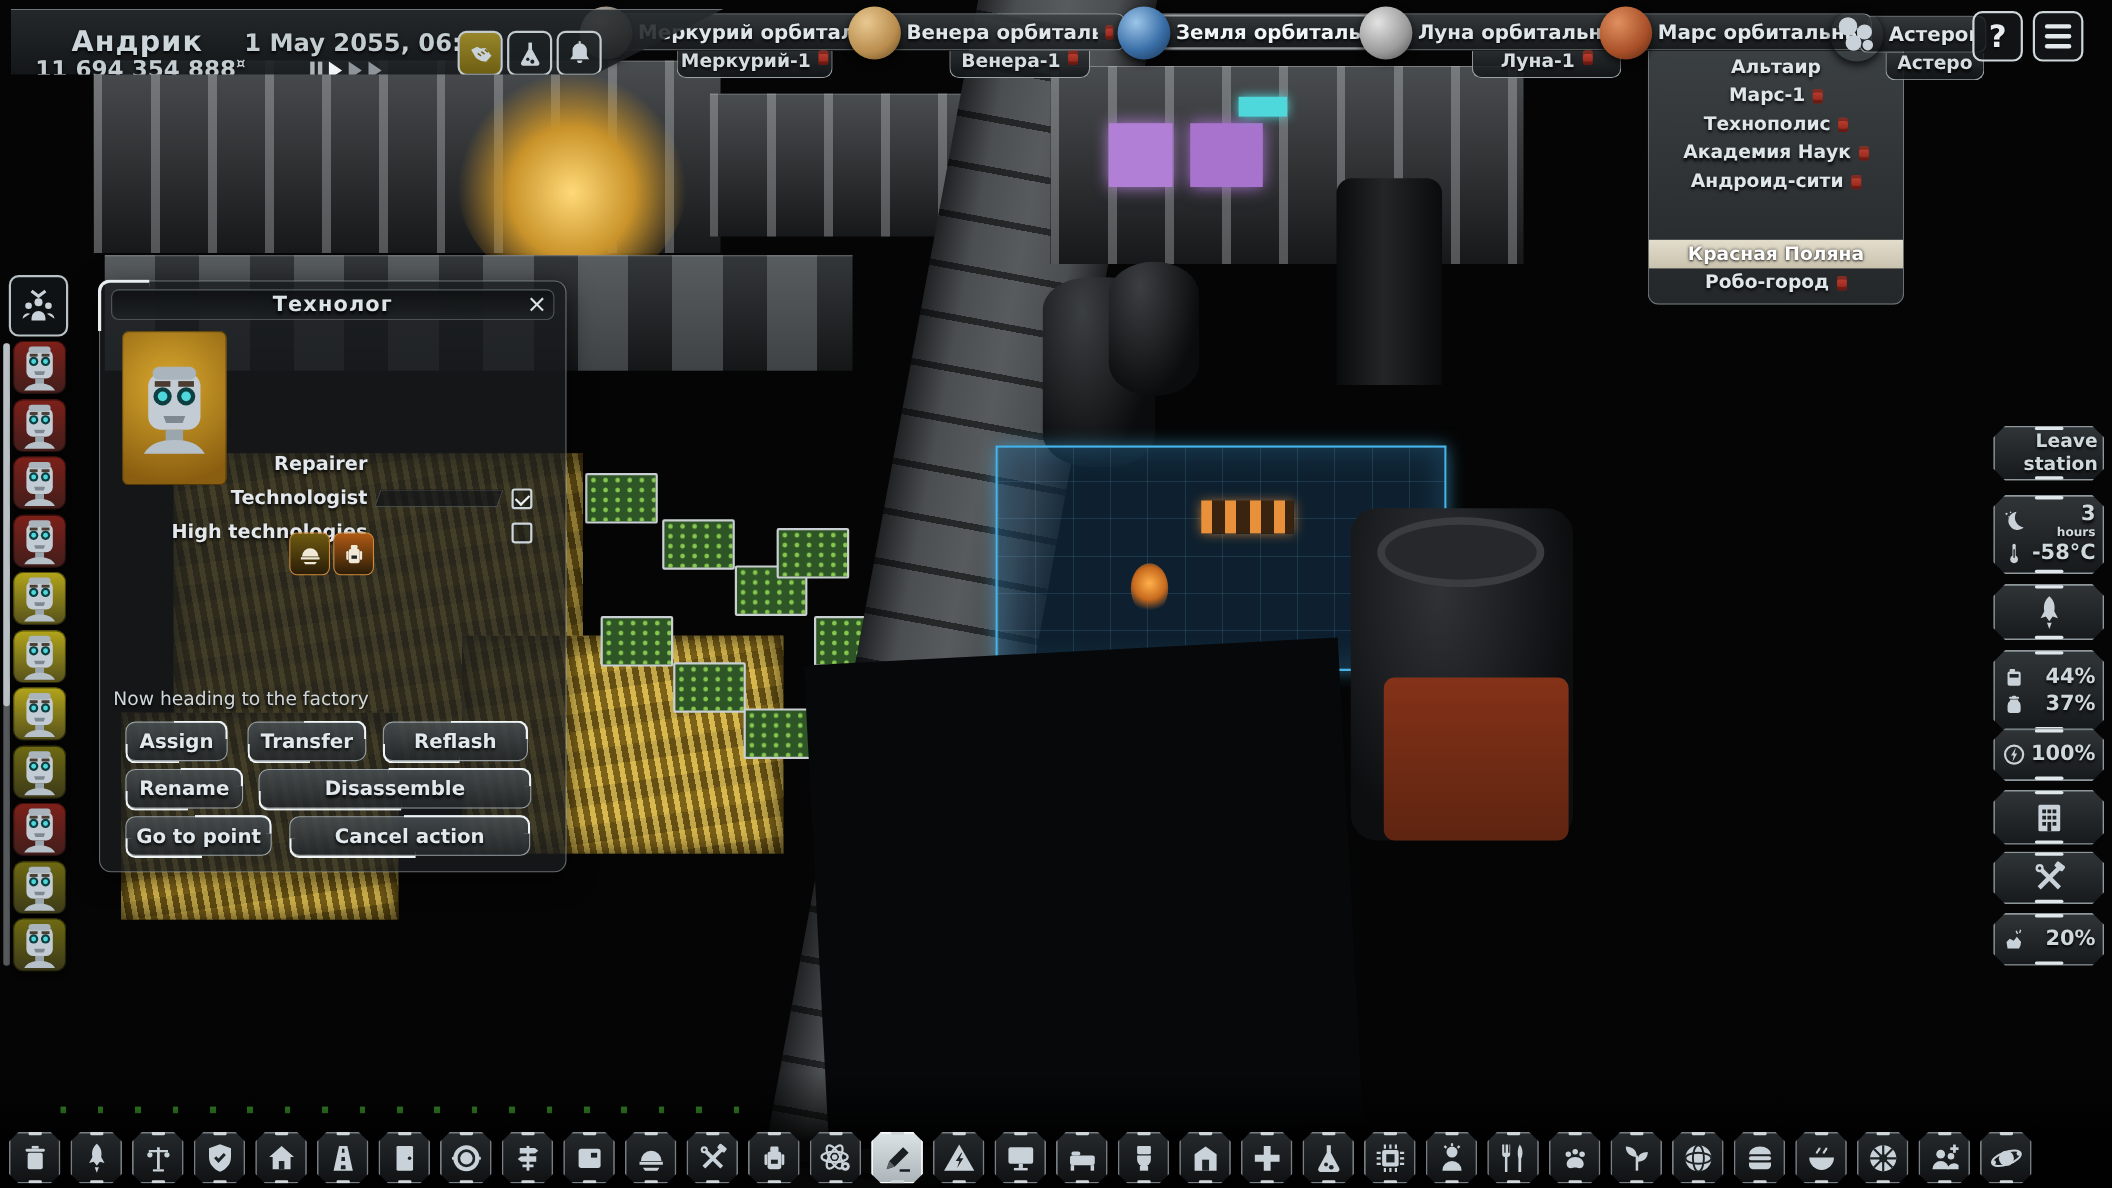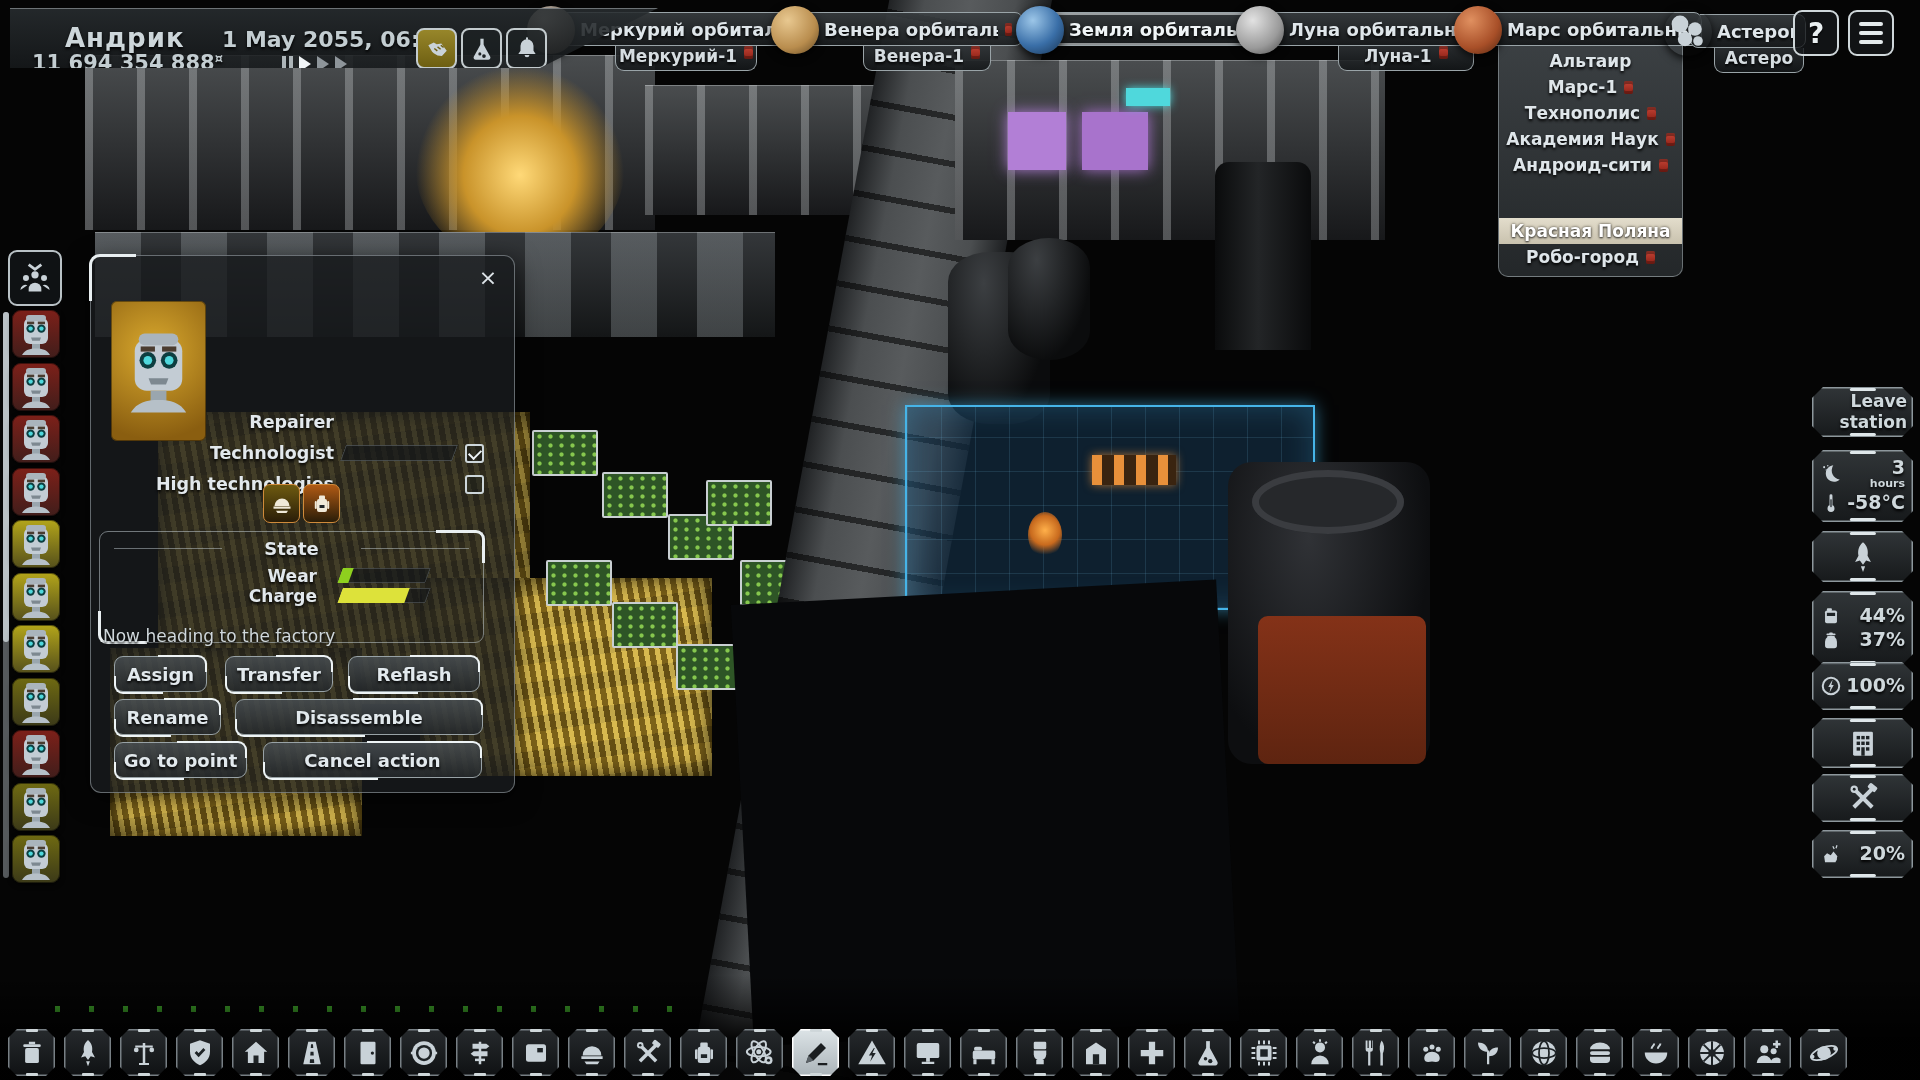--- a/index.html
+++ b/index.html
@@ -71,21 +71,21 @@
     font-size:18px; font-weight:bold; color:#dfe6ea; text-shadow:0 2px 3px #000;
     clip-path:polygon(10px 0, calc(100% - 2px) 0, 100% 10px, 100% 100%, 2px 100%, 0 calc(100% - 10px)); }
   .orb-tab.active { box-shadow:inset 0 0 0 2px rgba(240,246,248,.55); color:#f0f5f7; }
   .sub-tab { position:absolute; height:25px; border:1.5px solid #9aa4a8; border-top:none;
     border-radius:0 0 9px 9px; background:linear-gradient(180deg, rgba(44,48,51,.9), rgba(20,23,25,.9));
     display:flex; align-items:flex-start; justify-content:center; font-size:17px; font-weight:bold;
     color:#d6dde1; text-shadow:0 2px 3px #000; }
   .alert-ico { display:inline-block; width:9px; height:13px; margin-left:7px; border-radius:2px;
     background:linear-gradient(180deg,#c44335,#8e2217);
     box-shadow:inset 0 3px 0 rgba(0,0,0,.32), inset 0 -3px 0 rgba(0,0,0,.28); }
-  #mars-dropdown { position:absolute; left:1498px; top:46px; width:185px; z-index:19;
+  #mars-dropdown { position:absolute; left:1498px; top:46px; width:233px; z-index:19;
     background:linear-gradient(180deg, rgba(74,80,84,.78), rgba(48,53,56,.72));
     border:1px solid rgba(175,185,190,.5); border-top:none; border-radius:0 0 10px 10px; padding:2px 0 6px; }
   .dd-item { height:26px; display:flex; align-items:center; justify-content:center;
     font-size:17px; font-weight:bold; color:#dfe6ea; text-shadow:0 2px 3px #000; }
   .dd-item.selected { background:linear-gradient(180deg,#e3ddcc,#c9c2ae); color:#fff;
     text-shadow:0 0 3px #4a453a, 0 1px 2px #333;margin-top:40px; }
 
   
   #group-btn { left:8px; top:250px; width:54px; height:56px; border:2px solid #b9c2c6; border-radius:9px;
     background:rgba(18,21,23,.85); display:flex; align-items:center; justify-content:center; z-index:15; }
@@ -546,20 +546,21 @@
         <circle cx="9.3" cy="9.3" r="1.1" fill="#4fd8dc"></circle>
         <circle cx="14.7" cy="9.3" r="1.1" fill="#4fd8dc"></circle>
         <path d="M9.5 13.8h5l-.6 1.6h-3.8z" fill="#7d8890"></path>
         <rect x="10" y="17" width="4" height="2.6" fill="#9aa6ae"></rect>
         <path d="M5 22.5c1.5-2.6 4-3.2 7-3.2s5.5.6 7 3.2z" fill="#b6c0c8"></path>
       </svg>
     </div>
   </div>
 
 <div id="robot-panel" class="abs">
+  <div id="panel-titlebar">Технолог</div>
   <div id="panel-close">×</div>
   <div id="portrait">
       <svg viewBox="0 0 24 24" style="width:95px;height:140px">
         <rect x="6" y="4" width="12" height="13" rx="3" fill="#c3ccd4"></rect>
         <rect x="7" y="2.5" width="10" height="3" rx="1.5" fill="#aab4bc"></rect>
         <rect x="7.5" y="5.8" width="3.6" height="1.3" fill="#4a3c30"></rect>
         <rect x="12.9" y="5.8" width="3.6" height="1.3" fill="#4a3c30"></rect>
         <circle cx="9.3" cy="9.3" r="2.1" fill="#0d3e40"></circle>
         <circle cx="14.7" cy="9.3" r="2.1" fill="#0d3e40"></circle>
         <circle cx="9.3" cy="9.3" r="1.1" fill="#4fd8dc"></circle>
@@ -594,39 +595,20 @@
       <div class="act-btn" style="left: 212px; background: linear-gradient(rgb(176, 90, 20), rgb(42, 29, 8));">
         <svg viewBox="0 0 24 24" style="width:24px;height:24px">
           <rect x="7" y="7" width="10" height="13" rx="2"></rect>
           <rect x="9" y="3.5" width="6" height="4" rx="1"></rect>
           <rect x="4.8" y="9" width="2" height="8" rx="1"></rect>
           <rect x="17.2" y="9" width="2" height="8" rx="1"></rect>
           <rect x="9.5" y="13" width="5" height="3" fill="#1e2326"></rect>
         </svg>
       </div>
     </div>
-  <div id="state-box">
-    <div id="state-title">State</div>
-    <div class="sline" style="left:14px;"></div>
-    <div class="sline" style="right:14px;"></div>
-    <div id="state-bars">
-        <div class="st-row" style="top: 36px; left: 0px; width: 100%;">
-          <span class="st-label">Wear</span>
-    <span class="st-bar">
-            <span class="fill" style="display:block;height:100%;width:13%;background:#8ed01e"></span>
-          </span>
-        </div>
-        <div class="st-row" style="top: 56px; left: 0px; width: 100%;">
-          <span class="st-label">Charge</span>
-    <span class="st-bar">
-            <span class="fill" style="display:block;height:100%;width:76%;background:#dde23a"></span>
-          </span>
-        </div>
-      </div>
-  </div>
   <div id="status-text">Now heading to the factory</div>
   <div id="panel-buttons">
       <div class="pbtn" style="left: 23px; top: 400px; width: 93px;">
         <span>Assign</span>
       </div>
       <div class="pbtn" style="left: 134px; top: 400px; width: 108px;">
         <span>Transfer</span>
       </div>
       <div class="pbtn" style="left: 257px; top: 400px; width: 132px;">
         <span>Reflash</span>

